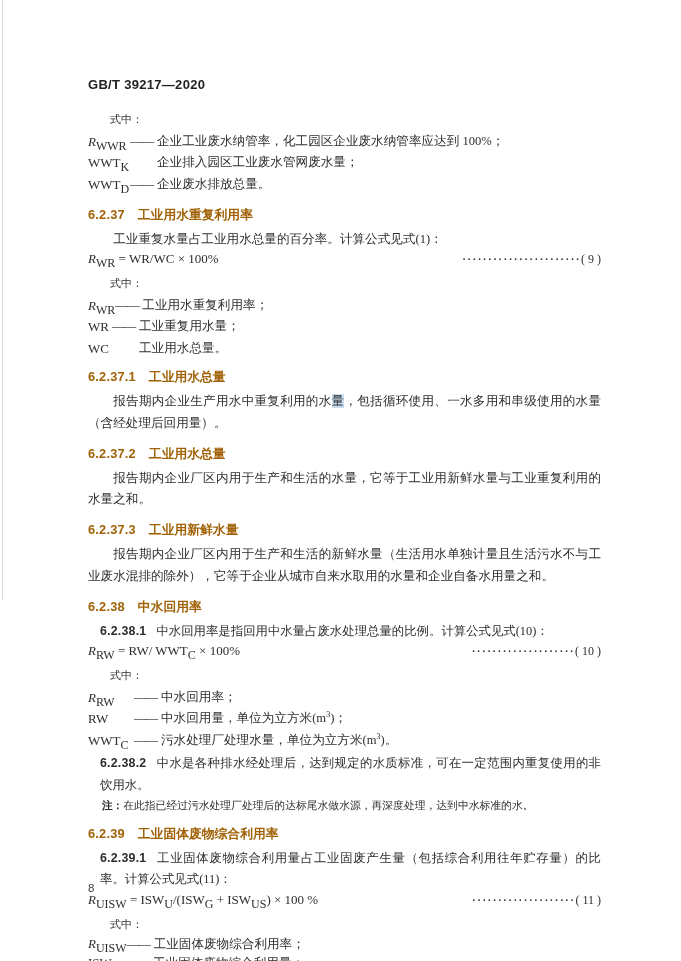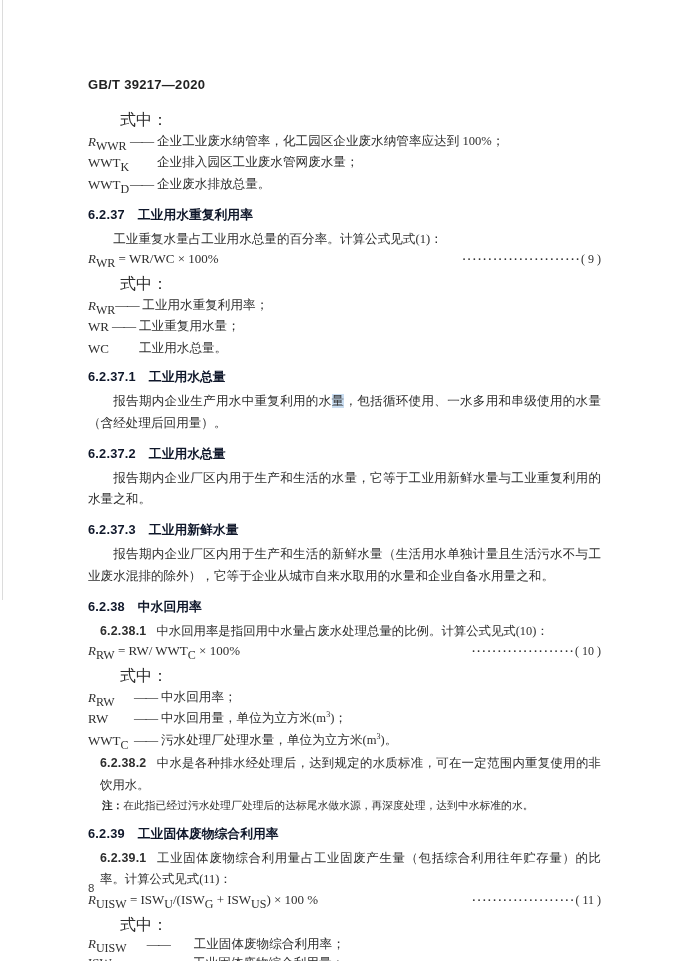--- a/index.html
+++ b/index.html
@@ -16,43 +16,43 @@
   .doc-header{
     font-family:"Liberation Sans","DejaVu Sans",sans-serif;
     font-weight:bold;font-size:13px;color:#222;letter-spacing:.3px;
     margin:0 0 17px 0;
   }
   .para{
     font-size:12.6px;line-height:21.3px;text-align:justify;
     margin:2px 0 0 0;text-indent:2em;
   }
 
-  .where{font-size:16px;line-height:21.5px;text-indent:2em;}
+  .where{font-size:11px;line-height:21.5px;text-indent:2em;}
 
   .deflist{margin:0;}
   .defrow{display:flex;line-height:21.5px;font-size:12.6px;}
   .defrow .term{
     font-family:"Liberation Serif","DejaVu Serif",serif;
     font-size:13px;flex:none;
   }
   .defrow .sep{flex:none;display:inline-block;min-width:27px;letter-spacing:-1px;}
   .defrow .dtext{flex:1;}
   .dl-a .term{min-width:42px;}
   .dl-b .term{min-width:24px;}
   .dl-c .term{min-width:46px;}
   .dl-d .term{min-width:38px;}
-  .dl-d .defrow{line-height:18.5px;gap:20px;}
+  .dl-d .defrow{line-height:18.5px;}
 
   sub{font-size:12px;line-height:0;}
   sup{font-size:8px;line-height:0;}
   i{font-style:italic;}
 
   .heading{
     font-family:"Liberation Sans","DejaVu Sans",sans-serif;
-    font-weight:bold;font-size:12.8px;color:#0f172a;
+    font-weight:bold;font-size:12.8px;color:#a16207;
     line-height:22px;margin:5px 0 3px 0;
   }
   .heading .num{margin-right:13px;letter-spacing:.2px;}
 
   .clause{font-size:12.4px;line-height:21.3px;text-align:justify;margin:2px 0 0 12px;}
   .clause .cnum{
     font-family:"Liberation Sans","DejaVu Sans",sans-serif;
     font-weight:bold;font-size:12.4px;margin-right:10px;letter-spacing:.2px;
   }
 

